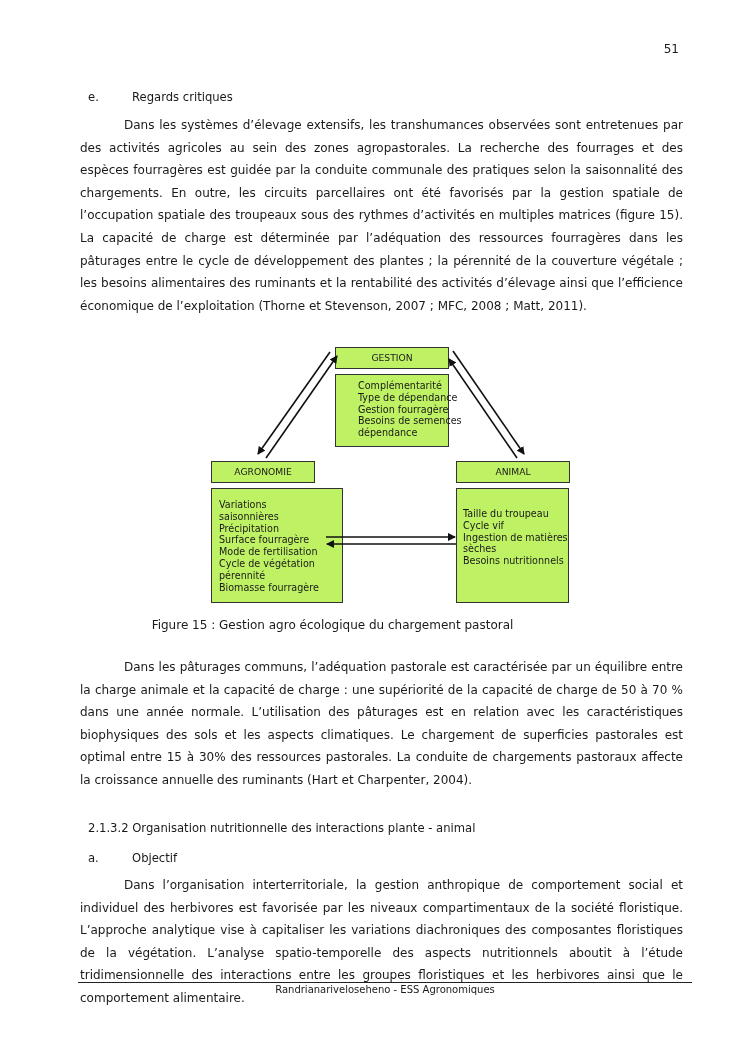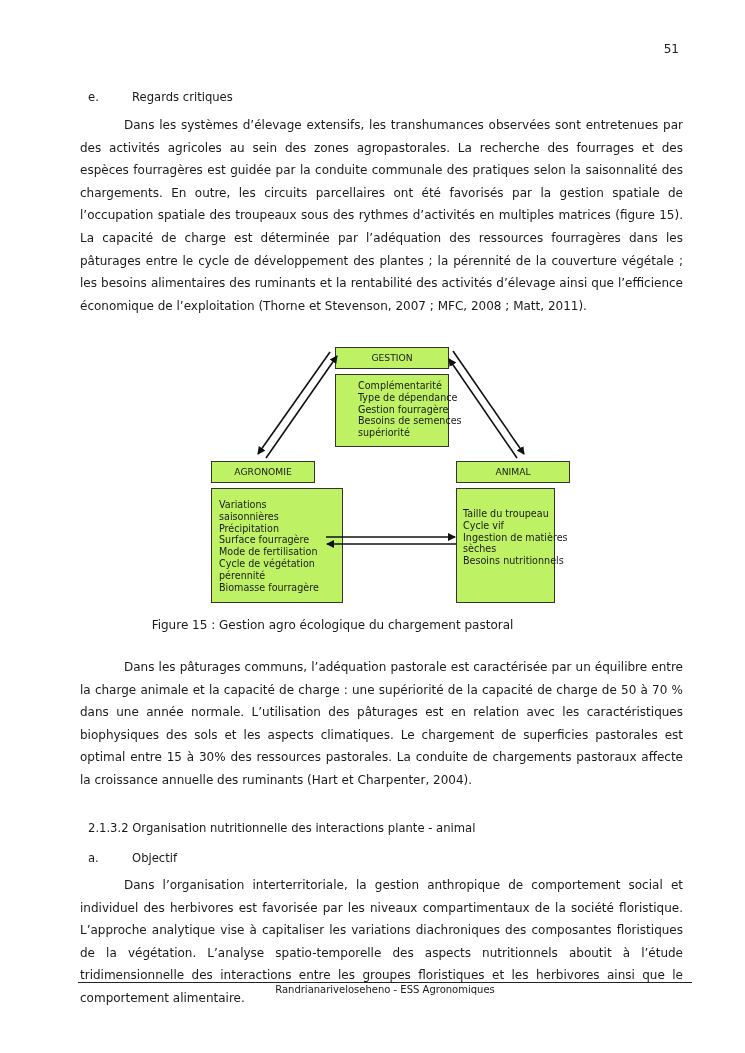--- a/index.html
+++ b/index.html
@@ -33,41 +33,41 @@
 
 <div>
   <div class="box title" style="left:335px; top:347px; width:114px; height:22px;">
     <span>GESTION</span>
   </div>
   <div class="box" style="left:335px; top:374px; width:114px; height:73px; padding:5px 22px;">
     <span class="line">Complémentarité</span>
     <span class="line">Type de dépendance</span>
     <span class="line">Gestion fourragère</span>
     <span class="line">Besoins de semences</span>
-    <span class="line">supériorité</span>
+    <span class="line">dépendance</span>
   </div>
 
   <div class="box title" style="left:211px; top:461px; width:104px; height:22px;">
     <span>AGRONOMIE</span>
   </div>
   <div class="box" style="left:211px; top:488px; width:132px; height:115px; padding:10px 7px;">
     <span class="line">Variations</span>
     <span class="line">saisonnières</span>
     <span class="line">Précipitation</span>
     <span class="line">Surface fourragère</span>
     <span class="line">Mode de fertilisation</span>
     <span class="line">Cycle de végétation</span>
     <span class="line">pérennité</span>
     <span class="line">Biomasse fourragère</span>
   </div>
 
   <div class="box title" style="left:456px; top:461px; width:114px; height:22px;text-align:center;">
     <span>ANIMAL</span>
   </div>
-  <div class="box" style="left:456px; top:488px; width:99px; height:115px; padding:19px 6px;">
+  <div class="box" style="left:456px; top:488px; width:113px; height:115px; padding:19px 6px;">
     <span class="line">Taille du troupeau</span>
     <span class="line">Cycle vif</span>
     <span class="line">Ingestion de matières</span>
     <span class="line">sèches</span>
     <span class="line">Besoins nutritionnels</span>
   </div>
 
   <svg class="arrows">
     <defs>
       <marker id="ah" markerWidth="8" markerHeight="8" refX="7" refY="4" orient="auto" markerUnits="userSpaceOnUse">

